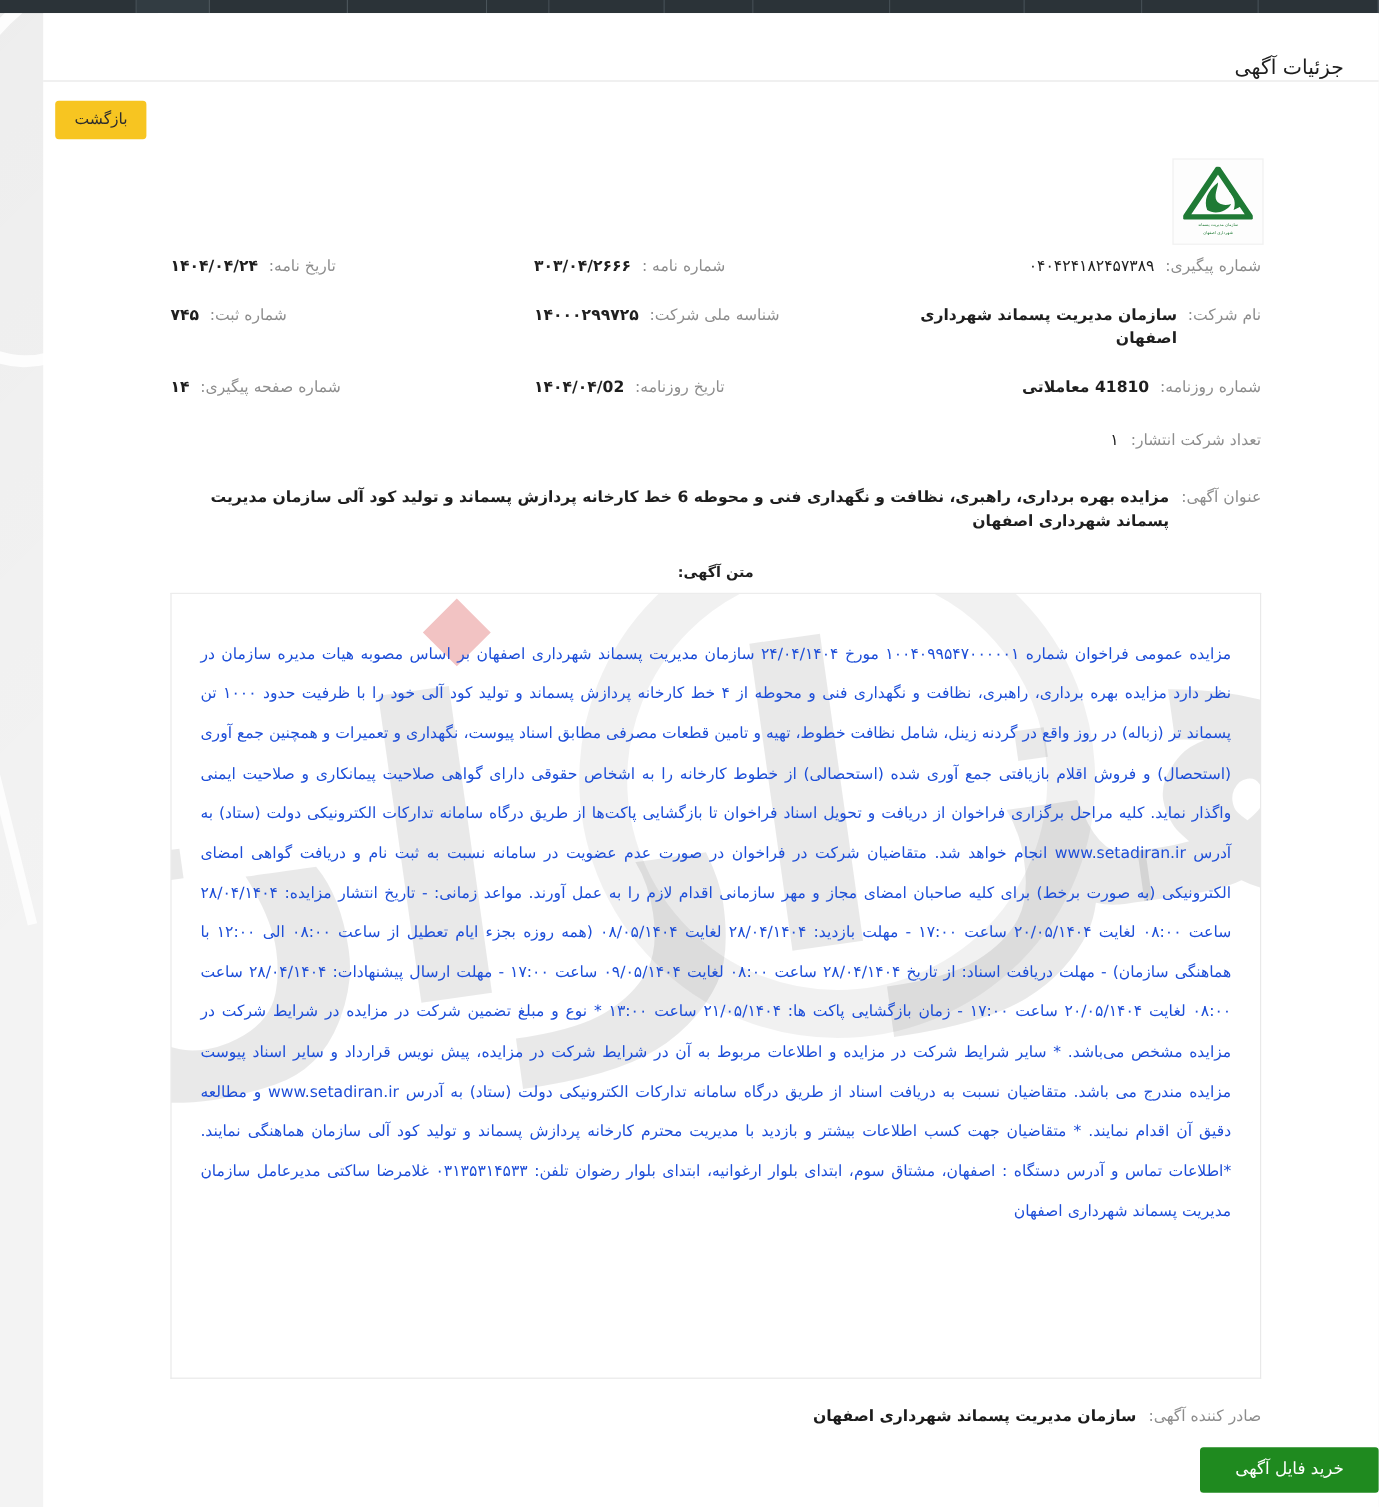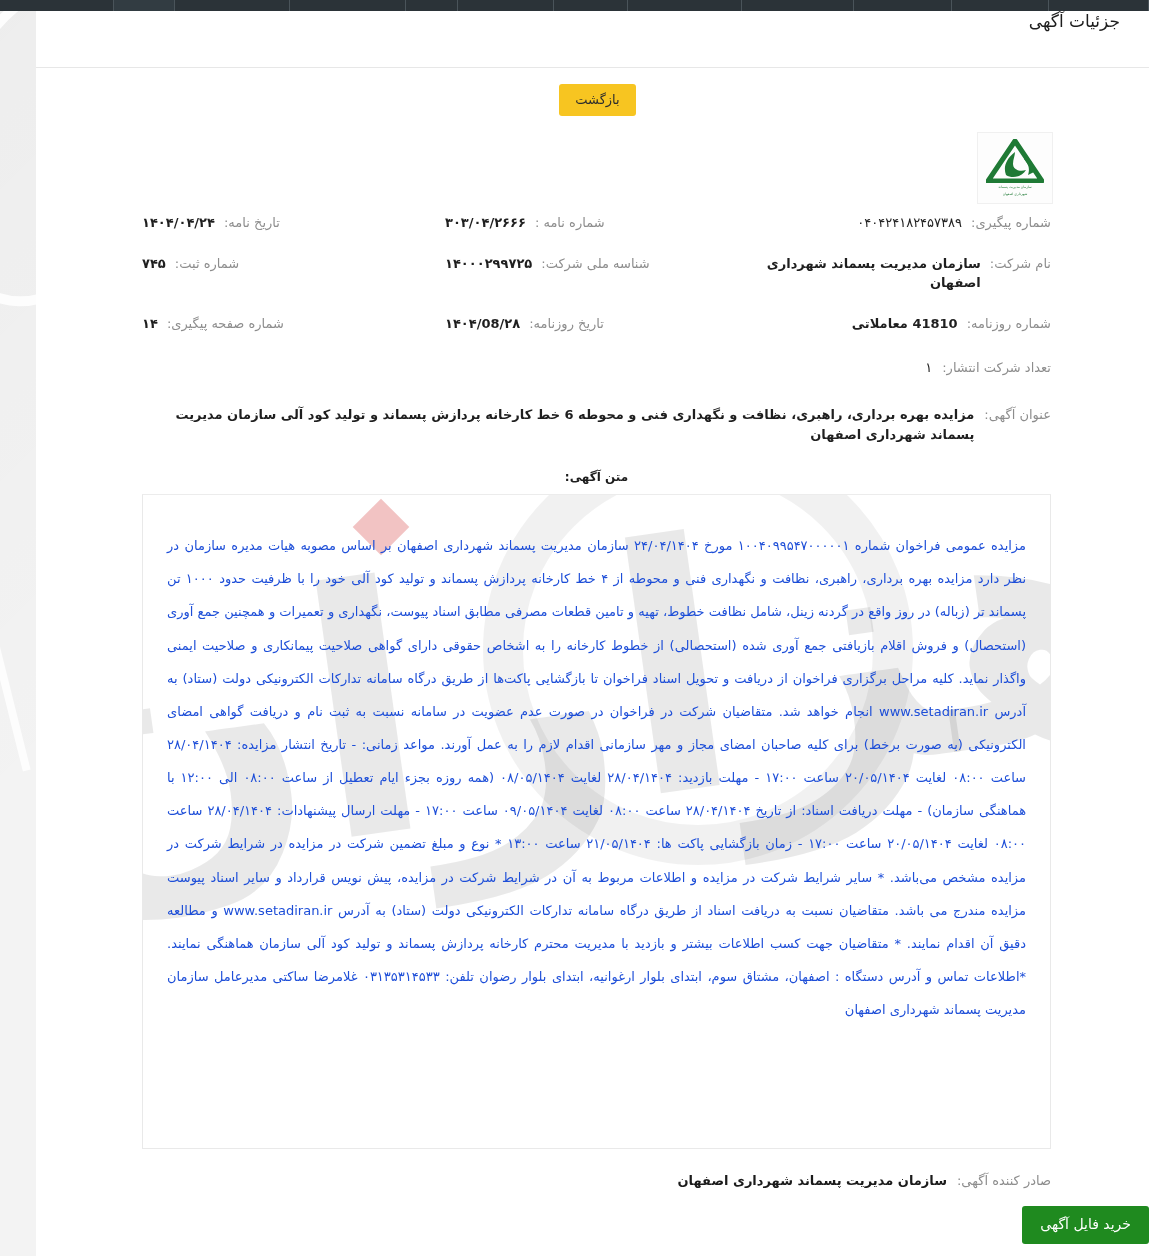--- a/index.html
+++ b/index.html
@@ -63,35 +63,35 @@
     min-height: 1205px;
     background: #ffffff;
     z-index: 3;
   }
 
   
   .card-header {
     height: 57px;
     border-bottom: 1px solid #e7e7e7;
     display: flex;
-    align-items: flex-start;
+    align-items: flex-end;
     justify-content: flex-start;
     padding: 0 29px 0 0;
   }
   .card-header .title {
     font-size: 17px;
     color: #1d1d1d;
     font-weight: 400;
   }
 
   
   .toolbar {
     padding: 16px 0 0 0;
     display: flex;
-    justify-content: center;
+    justify-content: flex-start;
     direction: ltr;
     padding-left: 10px;
   }
   .btn-back {
     display: inline-block;
     background: #f7c521;
     color: #2d2d2d;
     border: none;
     border-radius: 3px;
     font-size: 13px;
@@ -261,21 +261,21 @@
     direction: ltr;
     padding-left: 10px;
   }
   .btn-buy {
     background: #1f8a1f;
     color: #ffffff;
     border: none;
     border-radius: 3px;
     font-size: 14px;
     font-family: "DejaVu Sans", "Liberation Sans", sans-serif;
-    padding: 11px 18px;
+    padding: 11px 29px;
     cursor: pointer;
     line-height: 1.1;
   }
 </style>
 </head>
 <body>
 
 <div class="tabstrip" id="tabstrip">
     <div class="tab" style="width: 114px;"></div>
     <div class="tab active" style="width: 61px;"></div>
@@ -341,21 +341,21 @@
       <div class="info-cell" style="justify-content: flex-end;">
         <span class="lbl">شماره ثبت:</span>
         <span class="val">۷۴۵</span>
       </div>
       <div class="info-cell">
         <span class="lbl">شماره روزنامه:</span>
         <span class="val">41810 معاملاتی</span>
       </div>
       <div class="info-cell" style="justify-content: flex-end;">
         <span class="lbl">تاریخ روزنامه:</span>
-        <span class="val">۱۴۰۴/08/۲۸</span>
+        <span class="val">۱۴۰۴/۰۴/02</span>
       </div>
       <div class="info-cell" style="justify-content: flex-end;">
         <span class="lbl">شماره صفحه پیگیری:</span>
         <span class="val">۱۴</span>
       </div>
     </div>
 
   <div class="single-row pubcount">
     <span class="lbl">تعداد شرکت انتشار:</span>
     <span class="val">۱</span>

